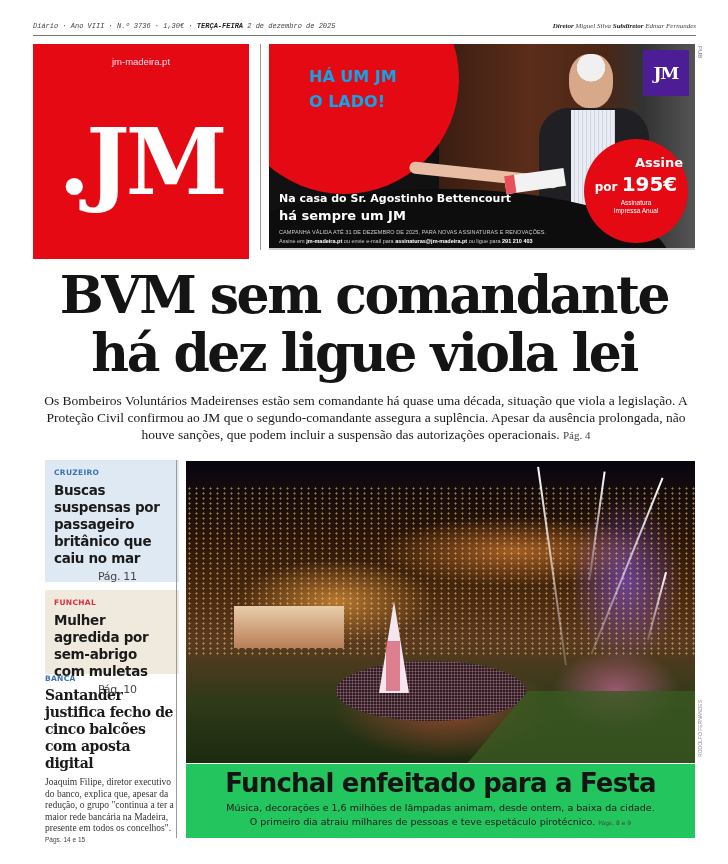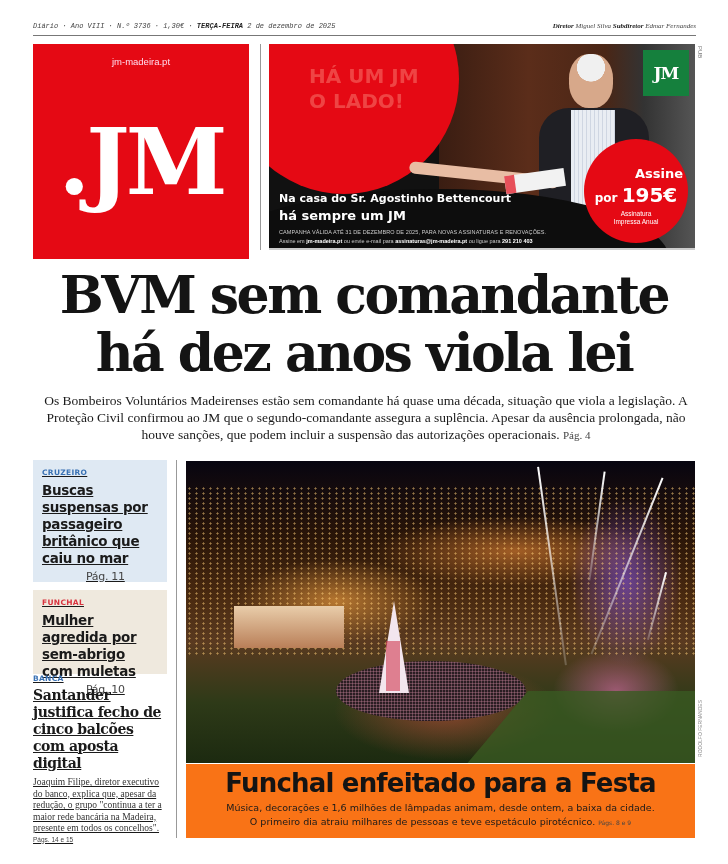--- a/index.html
+++ b/index.html
@@ -24,46 +24,46 @@
   .logo .mark { position: absolute; left: 10px; top: 72px; width: 196px; text-align: center; font-family: "DejaVu Serif", serif; font-weight: bold; font-size: 92px; color: #fff; line-height: 1; letter-spacing: -4px; }
 
   
   .ad { position: absolute; left: 269px; top: 44px; width: 426px; height: 206px; background: #111; overflow: hidden; border-bottom: 2px solid #ccc; }
   .ad-photo { position: absolute; left: 170px; top: 0; width: 256px; height: 206px; background: linear-gradient(90deg, #3a1d12 0%, #5b2d1a 35%, #4a2616 65%, #333 80%, #555 100%); }
   .ad-person { position: absolute; left: 270px; top: 10px; width: 110px; height: 196px; }
   .ad-head { position: absolute; left: 30px; top: 0; width: 44px; height: 54px; border-radius: 45%; background: radial-gradient(circle at 50% 25%, #f0f0f0 0 30%, #d7a88a 31% 100%); }
   .ad-body { position: absolute; left: 0; top: 54px; width: 110px; height: 142px; background: #1f1f24; border-radius: 30px 30px 0 0; }
   .ad-shirt { position: absolute; left: 32px; top: 56px; width: 44px; height: 120px; background: repeating-linear-gradient(90deg, #e9edf3 0 3px, #cfd6e2 3px 4px); }
   .ad-bubble { position: absolute; left: -40px; top: -80px; width: 230px; height: 230px; border-radius: 50%; background: #e50914; }
-  .ad-headline { position: absolute; left: 40px; top: 20px; font-family: "DejaVu Sans", sans-serif; font-weight: bold; font-size: 20px; line-height: 25px; color: #ef4444; }
+  .ad-headline { position: absolute; left: 40px; top: 20px; font-family: "DejaVu Sans", sans-serif; font-weight: bold; font-size: 16px; line-height: 25px; color: #0ea5e9; }
   .ad-arm { position: absolute; left: 140px; top: 125px; width: 150px; height: 12px; background: #e8bda4; border-radius: 6px; transform: rotate(6deg); }
   .ad-paper { position: absolute; left: 236px; top: 128px; width: 60px; height: 18px; background: #f2f2f2; transform: rotate(-8deg); border-left: 10px solid #e7505a; }
   .ad-curve { position: absolute; left: -60px; top: 145px; width: 460px; height: 140px; border-radius: 50% 50% 0 0; background: #0d0d0d; }
   .ad-line1 { position: absolute; left: 10px; top: 148px; font-family: "DejaVu Sans", sans-serif; font-weight: bold; font-size: 11px; color: #fff; white-space: nowrap; text-align: right; }
   .ad-line2 { position: absolute; left: 10px; top: 164px; font-family: "DejaVu Sans", sans-serif; font-weight: bold; font-size: 13px; color: #fff; white-space: nowrap; }
   .ad-fine1, .ad-fine2 { position: absolute; left: 10px; font-size: 5.5px; color: #ccc; white-space: nowrap; }
   .ad-fine1 { top: 185px; letter-spacing: 0.1px; }
   .ad-fine2 { top: 194px; }
   .ad-fine2 b { color: #fff; }
-  .ad-logo { position: absolute; left: 374px; top: 6px; width: 46px; height: 46px; background: #15803d; color: #fff; font-family: "DejaVu Serif", serif; font-weight: bold; font-size: 17px; text-align: center; line-height: 46px; letter-spacing: -1px; }
+  .ad-logo { position: absolute; left: 374px; top: 6px; width: 46px; height: 46px; background: #4c1d95; color: #fff; font-family: "DejaVu Serif", serif; font-weight: bold; font-size: 17px; text-align: center; line-height: 46px; letter-spacing: -1px; }
   .ad-price { position: absolute; left: 315px; top: 95px; width: 104px; height: 104px; border-radius: 50%; background: #e50914; color: #fff; text-align: center; }
-  .ad-price .a { display: block; margin-top: 27px; font-family: "DejaVu Sans", sans-serif; font-weight: bold; font-size: 13px; padding-left: 46px; }
+  .ad-price .a { display: block; margin-top: 16px; font-family: "DejaVu Sans", sans-serif; font-weight: bold; font-size: 13px; padding-left: 46px; }
   .ad-price .p { display: block; font-family: "DejaVu Sans", sans-serif; font-weight: bold; font-size: 12px; margin-top: 2px; }
   .ad-price .p span { font-size: 20px; }
   .ad-price .s { display: block; font-size: 6.5px; line-height: 8px; margin-top: 3px; }
   .pub { position: absolute; left: 697px; top: 46px; font-size: 6px; color: #777; writing-mode: vertical-rl; }
   .ad-border { position: absolute; left: 260px; top: 44px; width: 1px; height: 206px; background: #999; }
 
   
   .headline { position: absolute; left: 20px; top: 266px; width: 688px; text-align: center; font-family: "DejaVu Serif", serif; font-weight: bold; font-size: 52px; line-height: 58px; color: #141414; letter-spacing: -2.5px; }
   .lead { position: absolute; left: 36px; top: 392px; width: 660px; text-align: center; font-family: "Liberation Serif", serif; font-size: 13.5px; line-height: 17px; color: #1a1a1a; }
   .pg { font-size: 11px; color: #444; }
 
   
-  .left-col { position: absolute; left: 33px; top: 460px; width: 134px; text-decoration: underline; }
+  .left-col { position: absolute; left: 45px; top: 460px; width: 134px; }
   .box { background: #dfe9f3; padding: 8px 9px 8px 9px; }
   .box.beige { background: #efe9de; }
   .kicker { font-family: "DejaVu Sans", sans-serif; font-size: 7.5px; font-weight: bold; letter-spacing: 0.3px; }
   .kicker.blue { color: #3a72b4; }
   .kicker.red { color: #d9333e; }
   .box-title { font-family: "DejaVu Sans", sans-serif; font-weight: bold; font-size: 13.5px; line-height: 17px; color: #1a1a1a; margin-top: 5px; letter-spacing: -0.3px; }
   .box-title .pg { font-weight: normal; margin-left: 44px; }
   .story3 { padding: 0 0 0 0; }
   .story3 .box-title { font-family: "DejaVu Serif", serif; font-size: 14px; line-height: 17px; letter-spacing: -0.4px; margin-top: 4px; }
   .story3 .body { font-family: "Liberation Serif", serif; font-size: 9.5px; line-height: 11.5px; color: #333; margin-top: 5px; }
@@ -85,21 +85,21 @@
     background-size: 7px 5px; opacity: 0.55; height: 170px; top: 25px; }
   .photo .tree { position: absolute; left: 193px; top: 140px; width: 0; height: 0; border-left: 15px solid transparent; border-right: 15px solid transparent; border-bottom: 92px solid #f3e6ee; }
   .photo .tree2 { position: absolute; left: 200px; top: 180px; width: 14px; height: 50px; background: #d13a52; opacity: 0.6; }
   .photo .fw { position: absolute; width: 2px; background: linear-gradient(180deg, #fff, rgba(255,255,255,0.2)); }
   .photo .bldg { position: absolute; left: 48px; top: 145px; width: 110px; height: 42px; background: linear-gradient(180deg, #e9cdaa, #b97f58); }
   .photo .crowd { position: absolute; left: 150px; top: 200px; width: 190px; height: 60px; border-radius: 50%;
     background-image: radial-gradient(circle, #8a5b6b 0.8px, transparent 1.3px); background-size: 3px 3px; background-color: #2a1d22; }
   .photo .green { position: absolute; left: 300px; top: 230px; width: 260px; height: 100px; background: #3a5a22; transform: skewX(-40deg); opacity: 0.8; }
   .photo-credit-out { position: absolute; left: 697px; top: 700px; writing-mode: vertical-rl; transform: rotate(180deg); font-size: 5px; color: #888; }
 
-  .caption-box { position: absolute; left: 186px; top: 764px; width: 509px; height: 74px; background: #f97316; text-align: center; }
+  .caption-box { position: absolute; left: 186px; top: 764px; width: 509px; height: 74px; background: #22c55e; text-align: center; }
   .caption-title { font-family: "DejaVu Sans", sans-serif; font-weight: bold; font-size: 26px; line-height: 30px; margin-top: 4px; color: #141414; letter-spacing: -0.8px; }
   .caption-body { font-family: "DejaVu Sans", sans-serif; font-size: 9.5px; line-height: 14px; color: #1a1a1a; margin-top: 3px; }
   .caption-body .pg { font-size: 6px; }
 </style>
 </head>
 <body>
 
 <div class="masthead">
   <div class="mh-left">
     <span>Diário · Ano VIII · N.º 3736 · 1,30€ · </span><b>TERÇA-FEIRA</b><span> 2 de dezembro de 2025</span>
@@ -142,21 +142,21 @@
     <span class="a">Assine</span>
     <span class="p"><i style="font-style:normal">por </i><span>195€</span></span>
     <span class="s">Assinatura</span>
     <span class="s" style="margin-top:0">Impressa Anual</span>
   </div>
 </div>
 <div class="pub">PUB</div>
 
 <h1 class="headline">
   <div>BVM sem comandante</div>
-  <div>há dez anos viola lei</div>
+  <div>há dez ligue viola lei</div>
 </h1>
 <p class="lead">
   <span>Os Bombeiros Voluntários Madeirenses estão sem comandante há quase uma década, situação que viola a legislação. A Proteção Civil confirmou ao JM que o segundo-comandante assegura a suplência. Apesar da ausência prolongada, não houve sanções, que podem incluir a suspensão das autorizações operacionais.</span>
   <span class="pg">Pág. 4</span>
 </p>
 
 <div class="left-col">
   <div class="box" style="height:122px">
     <div class="kicker blue">CRUZEIRO</div>
     <div class="box-title">

